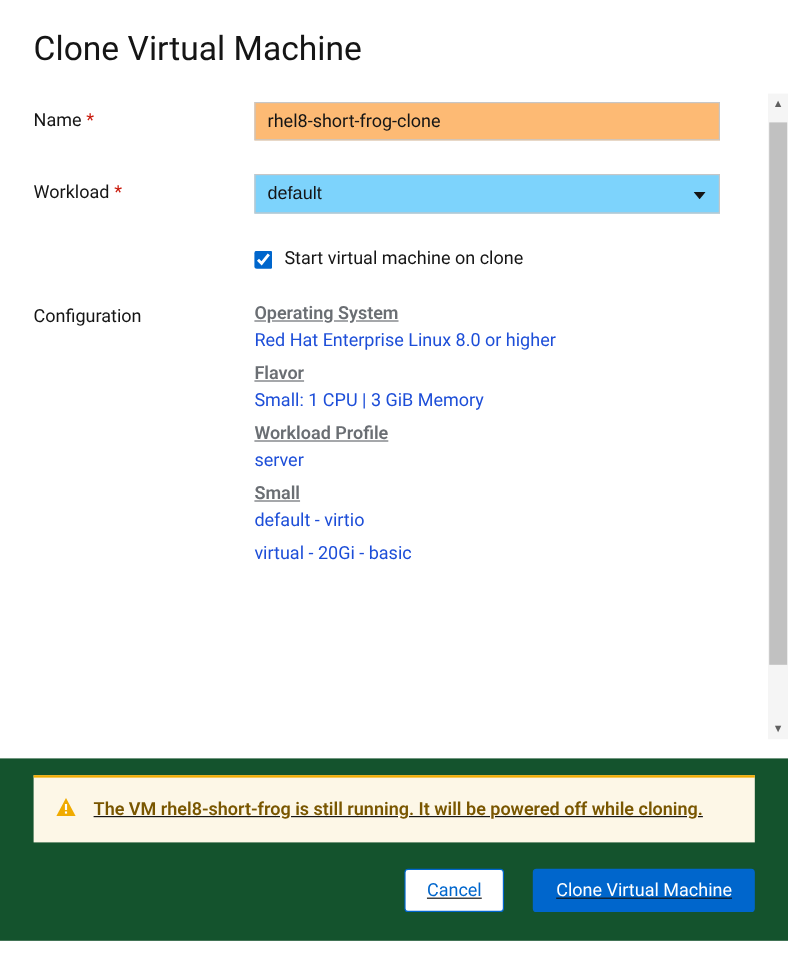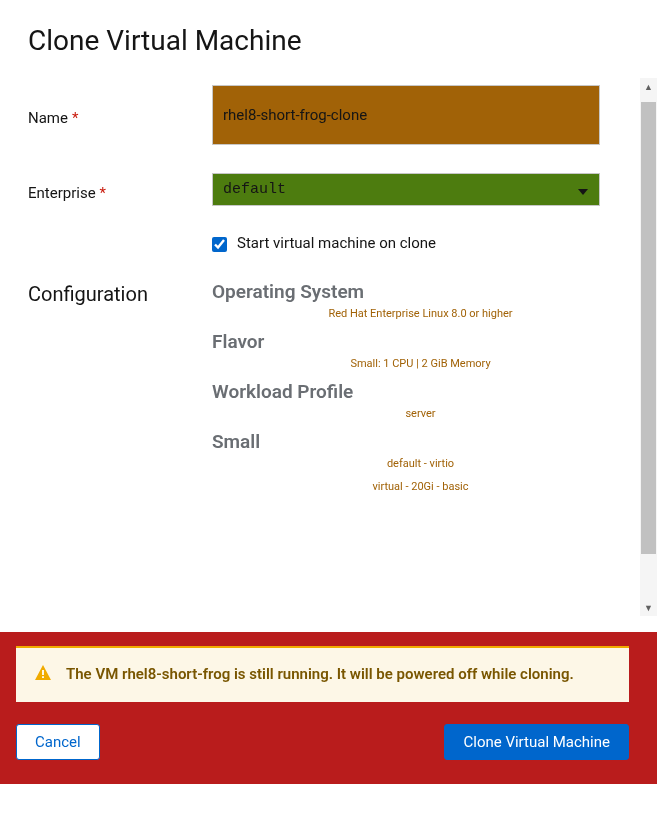--- a/index.html
+++ b/index.html
@@ -20,44 +20,44 @@
     }
     .modal-title {
       font-size: 28px;
       font-weight: 400;
       margin-bottom: 28px;
       color: #151515;
     }
     .form-row {
       display: flex;
       margin-bottom: 28px;
-      align-items: center;
+      align-items: flex-start;
     }
     .form-label {
       width: 184px;
       padding-top: 6px;
       font-size: 15px;
       color: #151515;
     }
     .required-star {
       color: #c9190b;
       margin-left: 4px;
     }
     .form-control {
       flex: 1;
       max-width: 388px;
     }
     .text-input {
       width: 100%;
-      padding: 20px 10px;
+      padding: 6px 10px;
       border: 1px solid #c7c7c7;
       font-size: 15px;
       color: #151515;
       font-family: inherit;
-      background: #a16207;
+      background: #fdba74;
     }
     .textarea {
       width: 100%;
       height: 58px;
       padding: 6px 10px;
       border: 1px solid #c7c7c7;
       font-size: 15px;
       font-family: inherit;
       resize: vertical;
       background: #fff;
@@ -65,23 +65,23 @@
     .select-wrapper {
       position: relative;
       width: 100%;
     }
     .select {
       width: 100%;
       padding: 7px 32px 7px 10px;
       border: 1px solid #c7c7c7;
       font-size: 15px;
       color: #151515;
-      font-family: Liberation Mono, monospace;
+      font-family: Liberation Sans, sans-serif;
       appearance: none;
-      background: #4d7c0f;
+      background: #7dd3fc;
       cursor: pointer;
     }
     .select-caret {
       position: absolute;
       right: 12px;
       top: 50%;
       transform: translateY(-50%);
       pointer-events: none;
     }
     .checkbox-row {
@@ -99,42 +99,43 @@
     }
     .checkbox-label {
       font-size: 15px;
       color: #151515;
     }
     .config-section {
       display: flex;
     }
     .config-label {
       width: 184px;
-      font-size: 20px;
+      font-size: 15px;
       color: #151515;
       padding-top: 2px;
     }
     .config-body {
       flex: 1;
     }
     .config-heading {
       font-weight: 600;
       color: #6a6e73;
-      font-size: 19px;
+      font-size: 15px;
       margin-bottom: 4px;
+      text-decoration: underline;
     }
     .config-value {
-      color: #a16207;
-      font-size: 11px;
+      color: #1d4ed8;
+      font-size: 15px;
       margin-bottom: 10px;
-      text-align: center;
     }
     .footer-area {
-      padding: 14px 28px 24px 16px;
-      background: #b91c1c;
+      padding: 14px 28px 24px 28px;
+      background: #14532d;
+      text-decoration: underline;
     }
     .alert {
       background: #fdf7e7;
       border-top: 2px solid #f0ab00;
       padding: 16px 16px 16px 50px;
       position: relative;
       margin-bottom: 22px;
     }
     .alert-icon {
       position: absolute;
@@ -142,21 +143,21 @@
       top: 16px;
     }
     .alert-text {
       font-weight: 600;
       font-size: 15px;
       color: #795600;
       line-height: 1.45;
     }
     .button-row {
       display: flex;
-      justify-content: space-between;
+      justify-content: flex-end;
       gap: 24px;
     }
     .btn {
       padding: 8px 18px;
       font-size: 15px;
       border-radius: 3px;
       cursor: pointer;
       font-family: inherit;
     }
     .btn-secondary {
@@ -210,21 +211,21 @@
       <span>Name</span><span class="required-star">*</span>
     </label>
     <div class="form-control">
       <input type="text" class="text-input" value="rhel8-short-frog-clone" style="">
     </div>
   </div>
 
 
   <div class="form-row">
     <label class="form-label">
-      <span>Enterprise</span><span class="required-star">*</span>
+      <span>Workload</span><span class="required-star">*</span>
     </label>
     <div class="form-control">
       <div class="select-wrapper">
         <select class="select">
           <option>default</option>
         </select>
         <span class="select-caret">
           <svg width="10" height="6" viewBox="0 0 10 6">
               <path d="M0 0 L5 6 L10 0 Z" fill="#151515"></path>
             </svg>
@@ -237,21 +238,21 @@
     <input type="checkbox" class="checkbox" checked="" style="">
     <span class="checkbox-label">Start virtual machine on clone</span>
   </div>
 
   <div class="config-section">
     <div class="config-label">Configuration</div>
     <div class="config-body">
       <div class="config-heading">Operating System</div>
       <div class="config-value">Red Hat Enterprise Linux 8.0 or higher</div>
       <div class="config-heading">Flavor</div>
-      <div class="config-value">Small: 1 CPU | 2 GiB Memory</div>
+      <div class="config-value">Small: 1 CPU | 3 GiB Memory</div>
       <div class="config-heading">Workload Profile</div>
       <div class="config-value">server</div>
       <div class="config-heading">Small</div>
       <div class="config-value">default - virtio</div>
       <div class="config-value">virtual - 20Gi - basic</div>
     </div>
   </div>
 </div>
 
 <div class="scrollbar-track">

